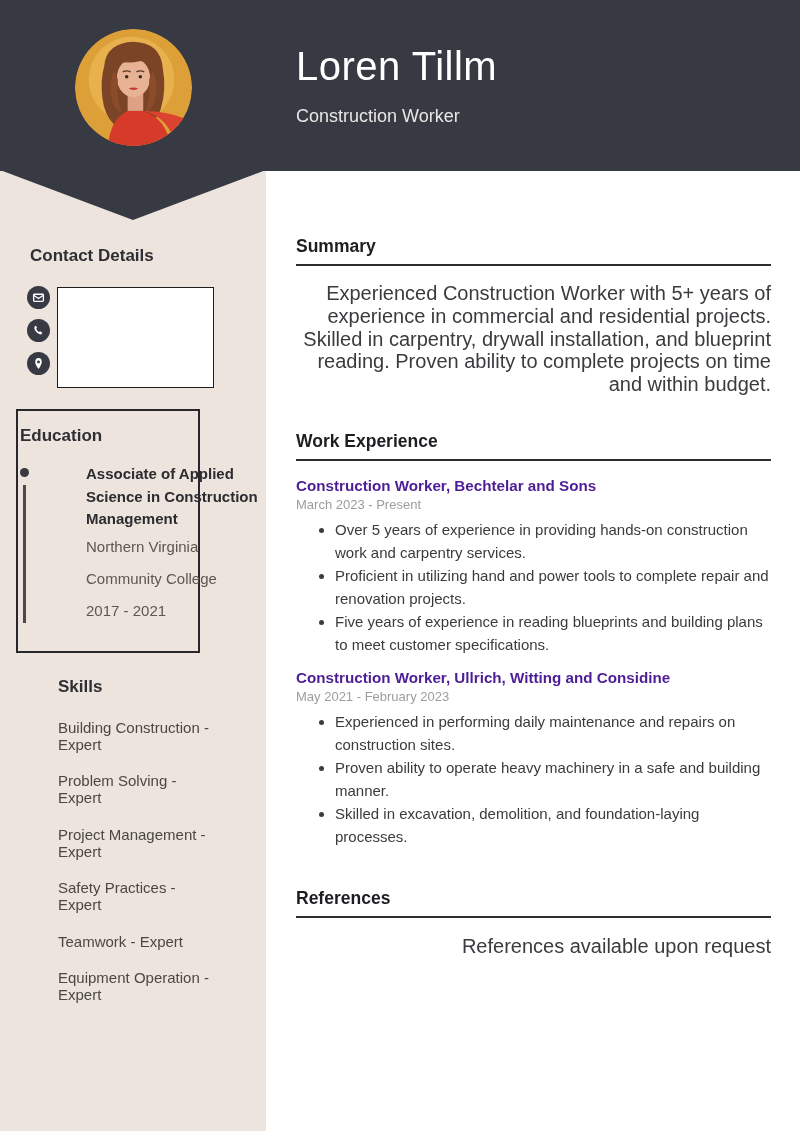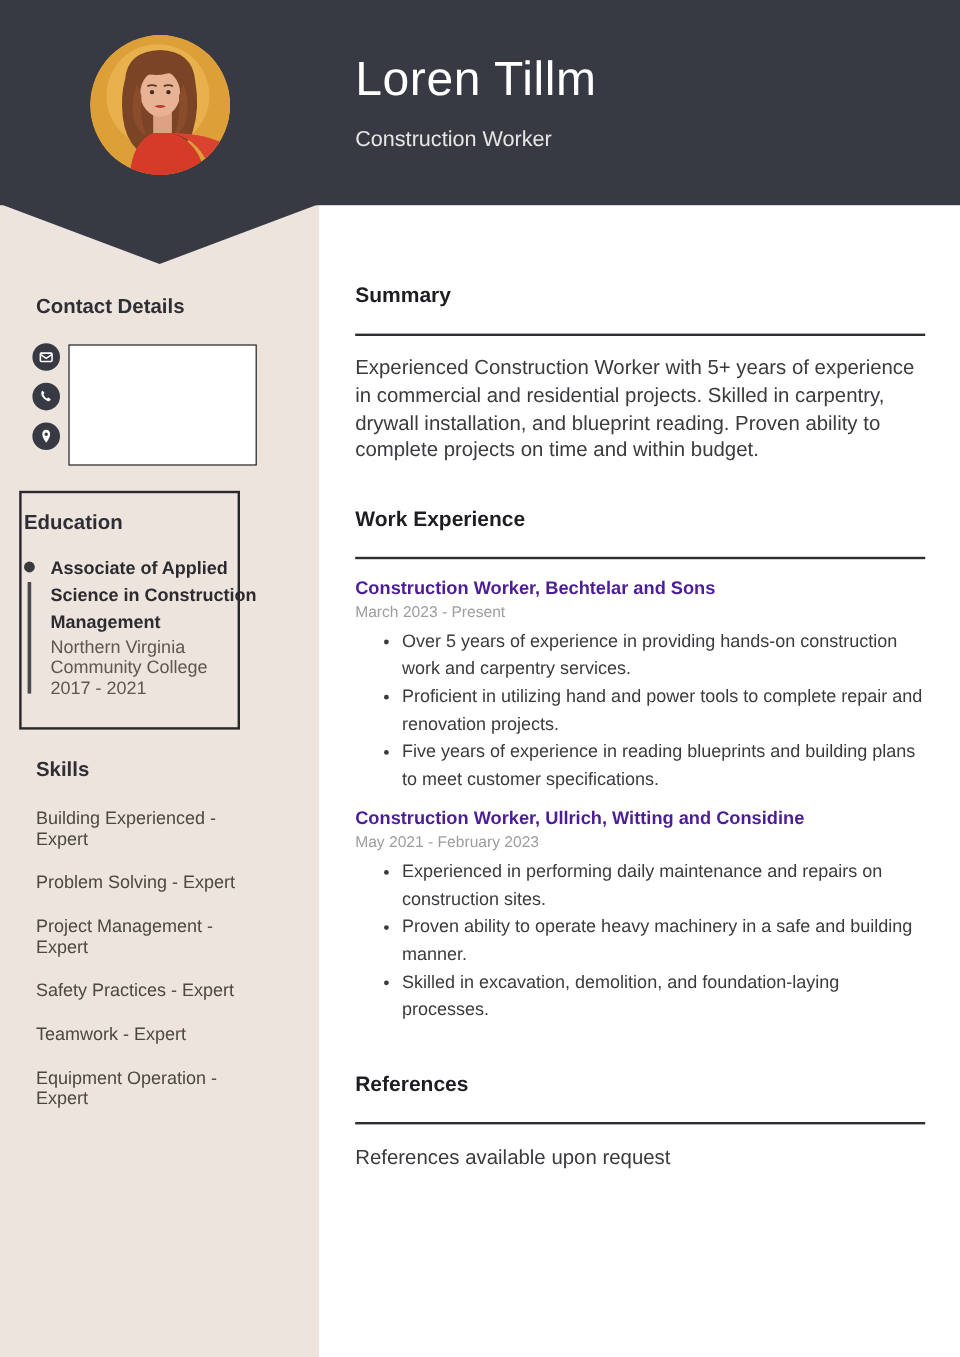--- a/index.html
+++ b/index.html
@@ -77,63 +77,63 @@
     background: #ffffff;
     border: 1px solid #1d1d1d;
   }
 
   .education-box {
     margin: 21px 14px 0 16px;
     border: 2px solid #27272c;
     padding: 15px 12px 24px 2px;
   }
   .education-box .side-heading { margin-left: 0; }
-  .timeline { display: flex; margin-top: 17px; }
+  .timeline { display: flex; margin-top: 17px; gap: 44px; }
   .tl-marker { width: 22px; position: relative; flex: 0 0 22px; }
   .tl-dot {
     position: absolute; left: 0; top: 5px;
     width: 9px; height: 9px; border-radius: 50%;
     background: #3a3a3e;
   }
   .tl-line {
     position: absolute; left: 3px; top: 22px; bottom: 4px;
     width: 3px; background: #4a4a4e;
   }
   .edu-degree {
     font-size: 15px; font-weight: 700; color: #2b2b30;
     line-height: 22.5px; width: 186px;
   }
   .edu-school, .edu-years {
     font-size: 15px; font-weight: 400; color: #5d574f;
-    line-height: 17px; width: 186px;
-  }
-
-  .skills-block { margin: 24px 0 0 0; }
+    line-height: 32px; width: 186px;
+  }
+
+  .skills-block { margin: 24px 0 0 0; padding-left: 28px; }
   .skills-list {
     list-style: none;
     margin: 22px 0 0 30px;
   }
   .skills-list li {
     font-size: 15px; color: #4b4842;
     margin-bottom: 19.5px;
   }
 
   
   .main {
     position: absolute; left: 296px; top: 236px;
     width: 475px;
   }
   .section-heading {
     font-size: 17.5px; font-weight: 700; color: #1e1e22;
-    padding-bottom: 21px;
+    padding-bottom: 7px;
     border-bottom: 2px solid #2e2e32;
   }
   .summary-text, .references-text {
     margin-top: 16px;
-    font-size: 17px; line-height: 22.8px; color: #3b3b3f;
+    font-size: 20px; line-height: 22.8px; color: #3b3b3f; text-align: right;
   }
   .work-section { margin-top: 35px; }
   .job { margin-top: 16px; }
   .job-title { font-size: 15.2px; font-weight: 700; color: #4c1d95; }
   .job-dates { margin-top: 3px; font-size: 13px; color: #9d9d9f; }
   .job-bullets {
     margin: 7px 0 0 0;
     padding-left: 39px;
   }
   .job-bullets li {
@@ -228,21 +228,21 @@
         <div class="edu-degree">Associate of Applied Science in Construction Management</div>
         <div class="edu-school">Northern Virginia Community College</div>
         <div class="edu-years">2017 - 2021</div>
       </div>
     </div>
   </div>
 
   <div class="skills-block">
     <div class="side-heading">Skills</div>
     <ul class="skills-list">
-      <li>Building Experienced - Expert</li>
+      <li>Building Construction - Expert</li>
       <li>Problem Solving - Expert</li>
       <li>Project Management - Expert</li>
       <li>Safety Practices - Expert</li>
       <li>Teamwork - Expert</li>
       <li>Equipment Operation - Expert</li>
     </ul>
   </div>
 
 </div>
 

